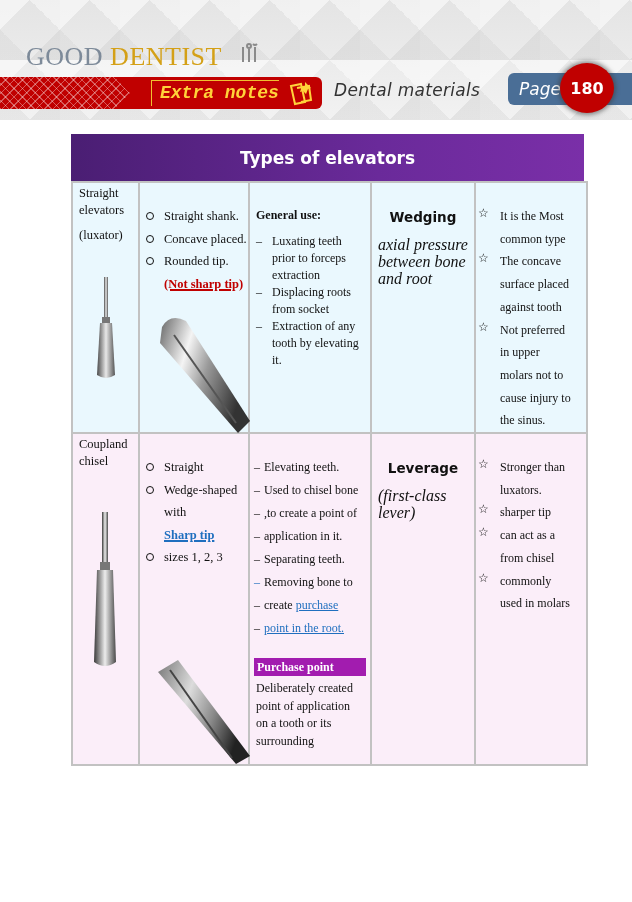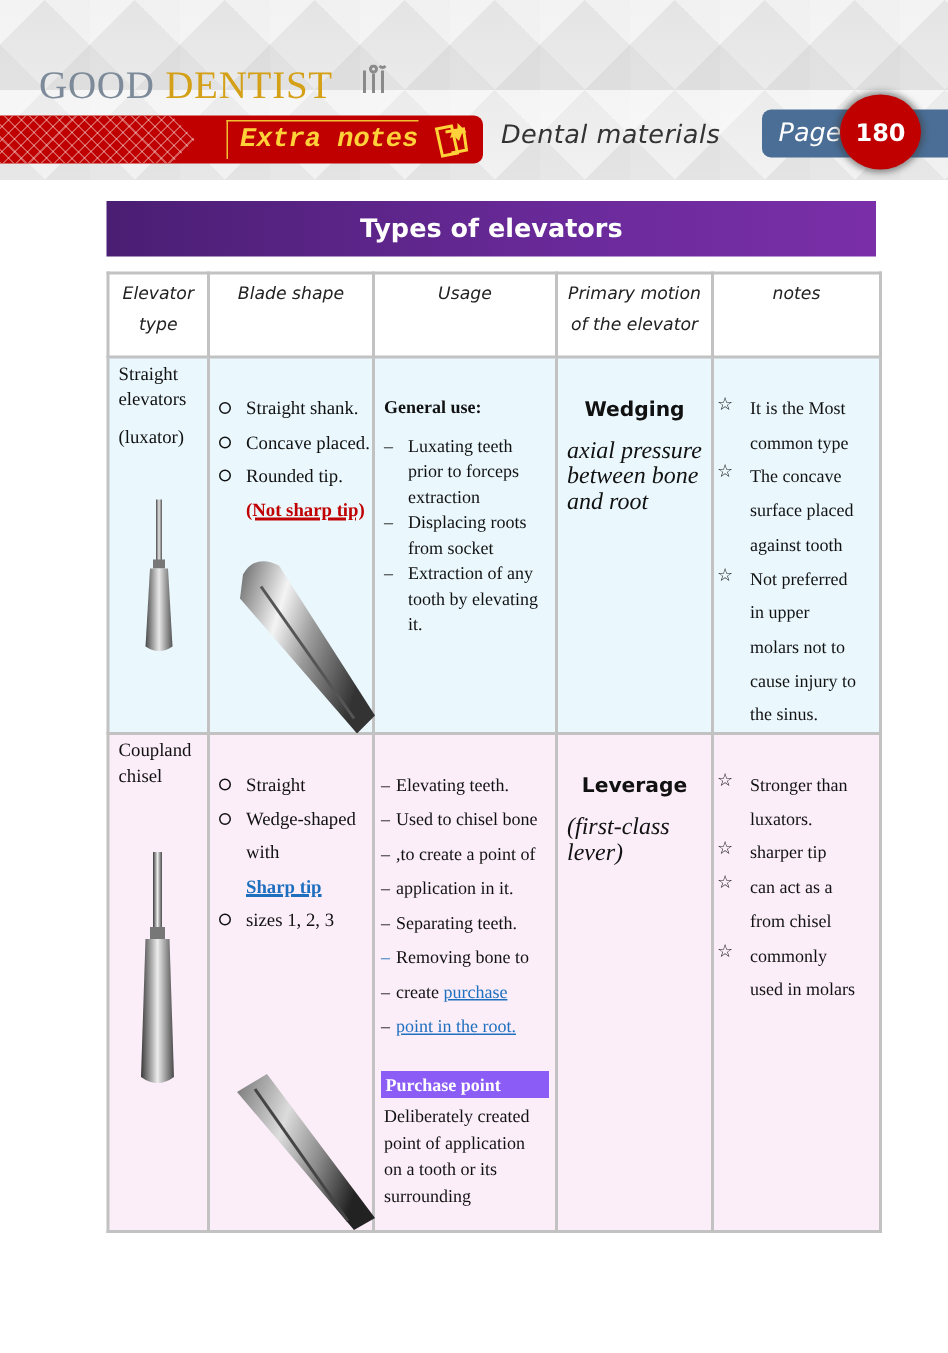--- a/index.html
+++ b/index.html
@@ -22,21 +22,21 @@
       repeating-linear-gradient(-45deg,rgba(255,255,255,0.35) 0 1px,transparent 1px 6px);
     clip-path:polygon(0 0,88% 0,100% 50%,88% 100%,0 100%);}
   .extra-box{position:absolute;left:151px;top:80px;width:128px;height:26px;border-left:1px solid #f0c030;border-top:1px solid #f0c030;box-sizing:border-box;}
   .extra-label{position:absolute;left:160px;top:83px;color:#ffd23a;font-weight:bold;font-style:italic;font-size:18px;font-family:Liberation Mono, monospace;}
   .note-icon{position:absolute;left:287px;top:80px;width:28px;height:26px;}
   .subject{position:absolute;left:334px;top:80px;font-family:"DejaVu Sans",sans-serif;font-size:17px;color:#333;font-style:italic;letter-spacing:0.3px;}
   .pagebar{position:absolute;left:508px;top:73px;width:124px;height:32px;background:#4a6e96;border-radius:6px 0 0 6px;}
   .page-label{position:absolute;left:519px;top:79px;color:#fff;font-style:italic;font-size:17px;font-family:"DejaVu Sans",sans-serif;}
   .page-num{position:absolute;left:560px;top:63px;width:54px;height:50px;border-radius:50%;background:#c00000;box-shadow:0 0 4px 2px rgba(60,60,60,0.55);color:#fff;font-weight:bold;font-family:"DejaVu Sans",sans-serif;font-size:16px;display:flex;align-items:center;justify-content:center;}
 
-  .title-bar{position:absolute;left:71px;top:134px;width:513px;height:37px;background:linear-gradient(90deg,#4a1e73,#6a2a9a 60%,#7a2fa8);color:#fff;font-family:"DejaVu Sans",sans-serif;font-weight:bold;font-size:17px;display:flex;align-items:center;justify-content:center;}
+  .title-bar{position:absolute;left:71px;top:134px;width:513px;height:48px;background:linear-gradient(90deg,#4a1e73,#6a2a9a 60%,#7a2fa8);color:#fff;font-family:"DejaVu Sans",sans-serif;font-weight:bold;font-size:17px;display:flex;align-items:center;justify-content:center;}
 
   table.elev{position:absolute;left:71px;top:181px;width:515px;border-collapse:collapse;table-layout:fixed;}
   table.elev td, table.elev th{border:2px solid #c2c2c2;vertical-align:top;padding:0;}
   table.elev th{background:#fff;font-weight:normal;font-family:"DejaVu Sans",sans-serif;font-style:italic;font-size:11.5px;color:#222;line-height:21px;height:52px;padding-top:2px;text-align:center;}
   .row1 td{background:#eaf8fe;height:248px;}
   .row2 td{background:#fbeef9;height:330px;}
   .cell{position:relative;height:100%;font-size:12.5px;line-height:17px;}
   .etype{padding:2px 6px;font-weight:normal;font-size:12.5px;line-height:17px;}
   .etype-sub{padding:6px 6px 0;font-size:12.5px;}
   .circle-list{list-style:none;margin:0;padding:0 0 0 4px;}
@@ -52,21 +52,21 @@
   .dash-list2{list-style:none;margin:0;padding:0 4px 0 4px;}
   .dash-list2 li{position:relative;padding-left:10px;font-size:12px;line-height:23px;}
   .dash-list2 li::before{content:"–";position:absolute;left:0;top:0;}
   .dash-list2 li.blue::before{color:#1f6fbf;}
   .motion-title{text-align:center;font-family:"DejaVu Sans",sans-serif;font-weight:bold;font-size:13.5px;}
   .motion-sub{font-size:16px;line-height:17px;padding:0 6px;font-style:italic;}
   .star-list{list-style:none;margin:0;padding:0 4px 0 2px;}
   .star-list li{position:relative;padding-left:22px;font-size:12px;line-height:22.7px;}
   .star-list li::before{content:"☆";position:absolute;left:0;top:-3px;font-size:12px;font-family:"DejaVu Sans",sans-serif;}
   .star-list li.cont::before{display:none;}
-  .purchase-head{margin:0 4px 0 4px;background:#8b5cf6;color:#fff;font-weight:bold;font-size:12px;padding:1px 3px;line-height:16px;}
+  .purchase-head{margin:0 4px 0 4px;background:#a21caf;color:#fff;font-weight:bold;font-size:12px;padding:1px 3px;line-height:16px;}
   .purchase-body{padding:4px 6px 0;font-size:12px;line-height:17.5px;}
   svg{display:block;}
 </style>
 </head>
 <body>
 
 <div class="header"></div>
 <div class="brand">
   <span class="b1">GOOD</span>
   <span class="b2">DENTIST</span>
@@ -106,33 +106,20 @@
 
 <table class="elev">
   <colgroup>
     <col style="width:67px">
       <col style="width:110px">
       <col style="width:122px">
       <col style="width:104px">
       <col style="width:112px">
   </colgroup>
   <tbody>
-      <tr>
-    <th>
-      <div>Elevator</div>
-      <div>type</div>
-    </th>
-    <th>Blade shape</th>
-    <th>Usage</th>
-    <th>
-      <div>Primary motion</div>
-      <div>of the elevator</div>
-    </th>
-    <th>notes</th>
-  </tr>
 
   <tr class="row1">
     <td>
       <div class="cell">
         <div class="etype">Straight elevators</div>
         <div class="etype-sub">(luxator)</div>
         <div style="position:absolute;left:18px;top:92px;">
           <svg width="30" height="110" viewBox="0 0 30 110">
             <defs>
                   <linearGradient id="hg1" x1="0" x2="1">

